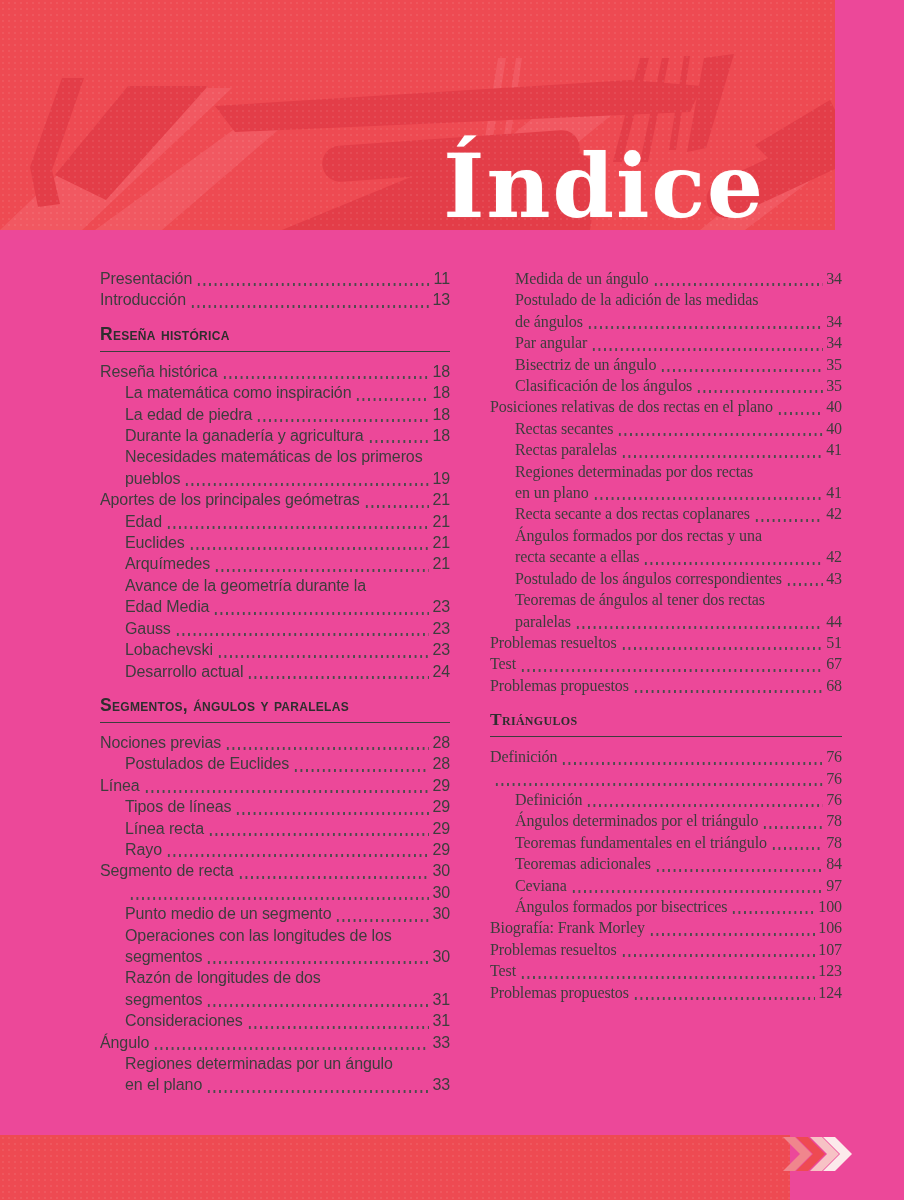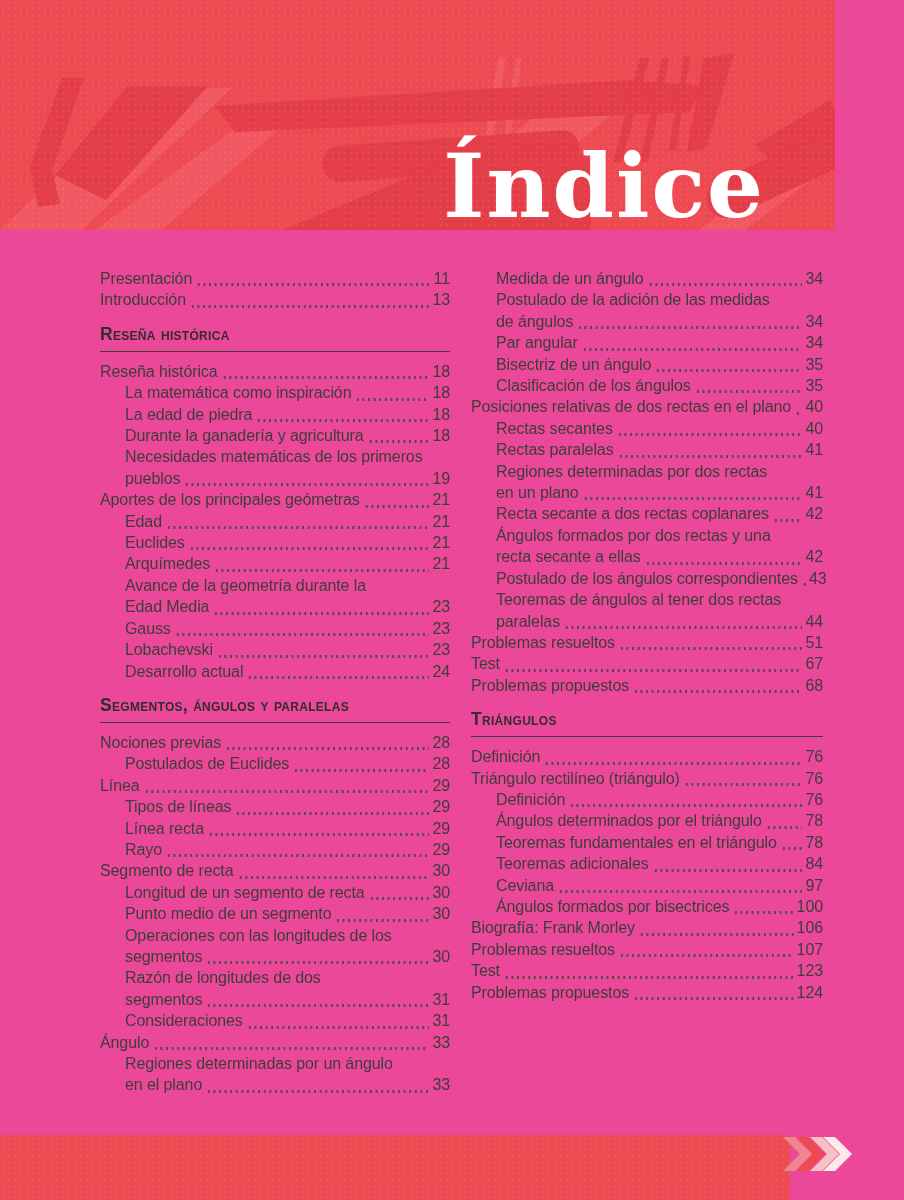--- a/index.html
+++ b/index.html
@@ -34,21 +34,21 @@
   .banner-title{
     position:absolute;right:70px;bottom:0px;
     font-family:"DejaVu Serif", serif;font-weight:bold;
     font-size:88px;line-height:1;color:#ffffff;letter-spacing:2px;
     text-shadow:0 0 1px rgba(255,255,255,.4);
   }
 
   
   .col{position:absolute;top:268px;color:var(--text);font-size:16px;letter-spacing:-0.1px;}
   .col-left{left:100px;width:350px;}
-  .col-right{left:471px;width:352px;}
+  .col-right{left:490px;width:352px;font-family:Liberation Serif, serif;}
 
   .toc-entry{line-height:21.4px;}
   .toc-entry.ind{padding-left:25px;}
   .line{display:flex;align-items:baseline;}
   .t{white-space:nowrap;}
   .dots{
     flex:1 1 0;min-width:4px;height:3px;align-self:flex-end;margin:0 2px 3px 4px;
     background-image:radial-gradient(circle, var(--dots) 1.15px, rgba(0,0,0,0) 1.35px);
     background-size:5.6px 3px;background-repeat:repeat-x;background-position:left bottom;
   }
@@ -263,21 +263,20 @@
       </div>
       <div class="toc-entry">
         <div class="line">
           <span class="t">Segmento de recta</span>
           <span class="dots"></span>
           <span class="pg">30</span>
         </div>
       </div>
       <div class="toc-entry ind">
         <div class="line">
-          <span class="t">Longitud de un segmento de recta</span>
           <span class="dots"></span>
           <span class="pg">30</span>
         </div>
       </div>
       <div class="toc-entry ind">
         <div class="line">
           <span class="t">Punto medio de un segmento</span>
           <span class="dots"></span>
           <span class="pg">30</span>
         </div>
@@ -455,21 +454,20 @@
       <div class="toc-section"><span class="toc-section-label">Triángulos</span></div>
       <div class="toc-entry">
         <div class="line">
           <span class="t">Definición</span>
           <span class="dots"></span>
           <span class="pg">76</span>
         </div>
       </div>
       <div class="toc-entry">
         <div class="line">
-          <span class="t">Triángulo rectilíneo (triángulo)</span>
           <span class="dots"></span>
           <span class="pg">76</span>
         </div>
       </div>
       <div class="toc-entry ind">
         <div class="line">
           <span class="t">Definición</span>
           <span class="dots"></span>
           <span class="pg">76</span>
         </div>

